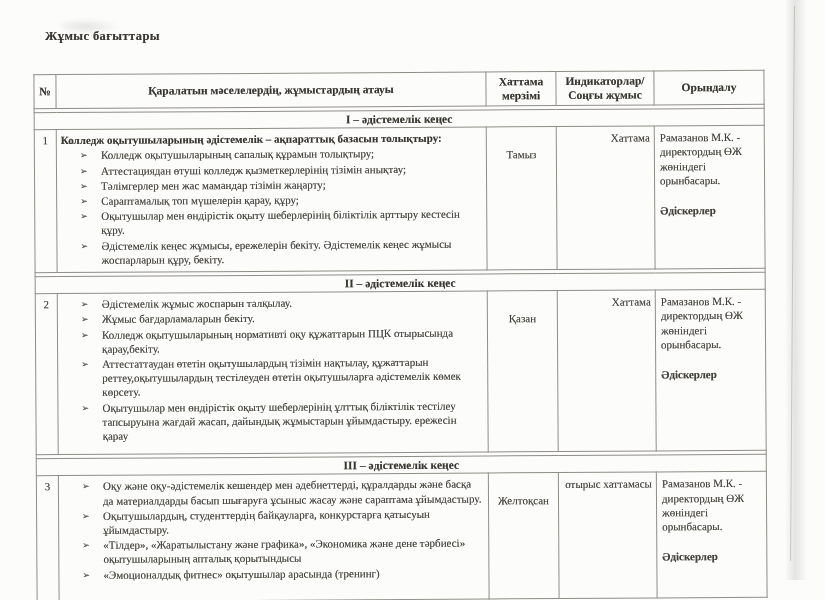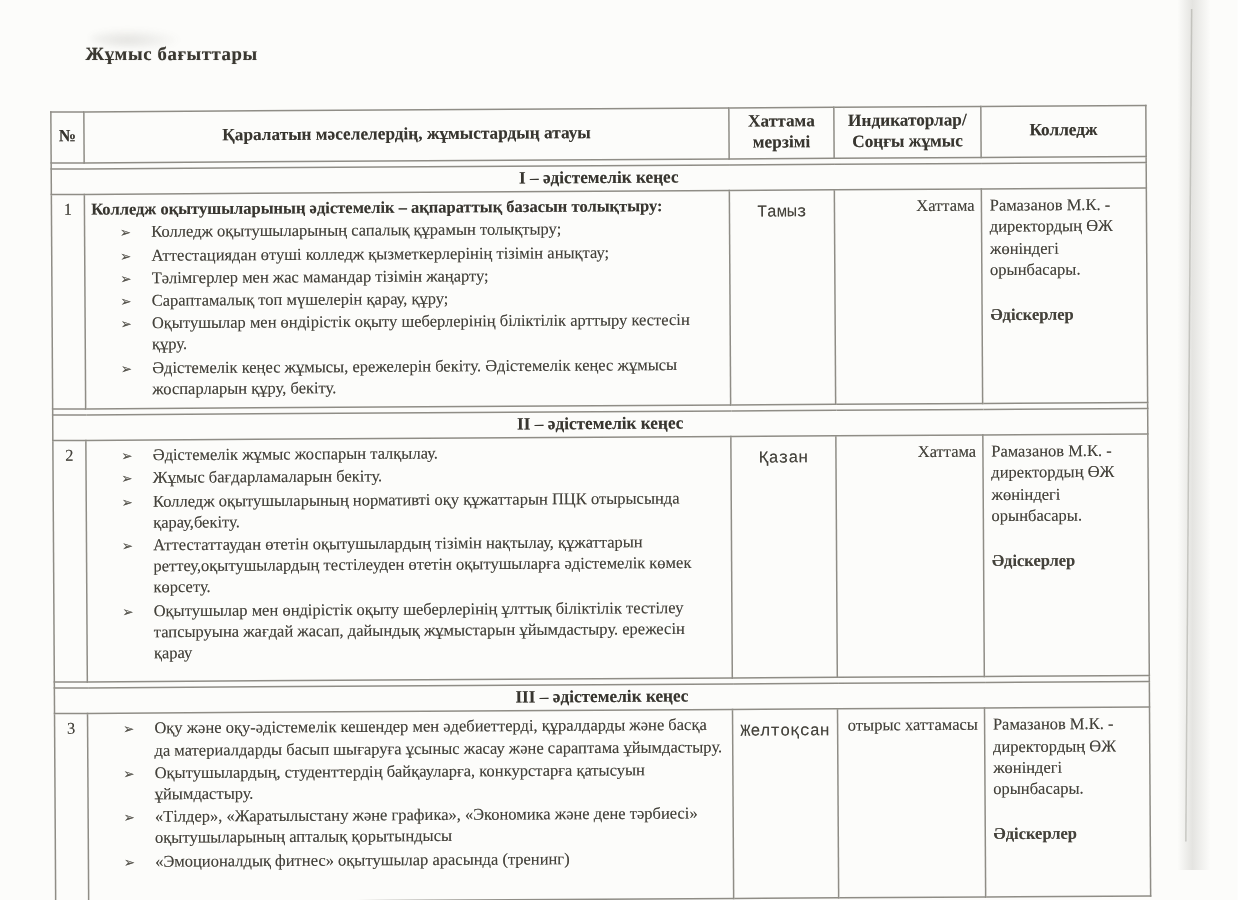--- a/index.html
+++ b/index.html
@@ -24,21 +24,21 @@
     background:rgba(130,128,120,0.35);
     transform:rotate(0.4deg);
   }
   
   .smudge{
     position:absolute;left:60px;top:19px;width:62px;height:13px;
     background:radial-gradient(ellipse at 40% 60%, rgba(90,88,82,0.45), rgba(90,88,82,0) 70%);
     filter:blur(2px);opacity:.35;border-radius:50%;
   }
   .title{
-    position:absolute;left:57px;top:29px;margin:0;
+    position:absolute;left:45px;top:29px;margin:0;
     font-size:12.5px;font-weight:bold;letter-spacing:.4px;
     color:#3a3831;
     text-shadow:0 0 .5px rgba(58,56,49,.55);
   }
   table.plan{
     position:absolute;left:35px;top:72px;width:730px;
     border-collapse:collapse;table-layout:fixed;
     transform:rotate(-0.35deg);
     font-size:11px;line-height:14.2px;
     color:#44423b;
@@ -54,21 +54,21 @@
     color:#383630;padding:3px 2px;line-height:13.5px;
     height:26px;
   }
   tr.spacer td{height:3px;border-top:1px solid #8f8d86;border-bottom:1px solid #8f8d86;padding:0;}
   tr.section-bar td{
     text-align:center;font-weight:bold;font-size:11.5px;color:#383630;
     padding:1px 2px;height:14px;vertical-align:middle;
   }
   td.c-num{text-align:center;padding-top:3px;}
   td.c-name{padding:3px 6px 4px 4px;}
-  td.c-term{text-align:center;padding-top:8px;font-family:Liberation Mono, monospace;}
+  td.c-term{text-align:center;padding-top:20px;}
   td.c-ind{text-align:right;padding-top:4px;}
   td.c-resp{padding:4px 5px;margin-top:44px;}
   .heading{font-weight:bold;color:#383630;margin-bottom:1px;}
   .item{position:relative;padding-left:40px;margin:0 0 1px 0;}
   .item .blt{
     position:absolute;left:19px;top:0;
     font-size:9px;color:#55534c;
   }
   .resp-line2{margin-top:16px;font-weight:bold;}
   .h1min{min-height:110px;}
@@ -92,21 +92,21 @@
         <col style="width:70px">
         <col style="width:98px">
         <col style="width:110px">
     </colgroup>
     <thead>
       <tr>
         <th>№</th>
         <th>Қаралатын мәселелердің, жұмыстардың атауы</th>
         <th>Хаттама мерзімі</th>
         <th>Индикаторлар/ Соңғы жұмыс</th>
-        <th>Колледж</th>
+        <th>Орындалу</th>
       </tr>
     </thead>
     <tbody>
 
       <tr class="spacer">
           <td colspan="5"></td>
         </tr>
       <tr class="section-bar">
         <td colspan="5">I – әдістемелік кеңес</td>
       </tr>

